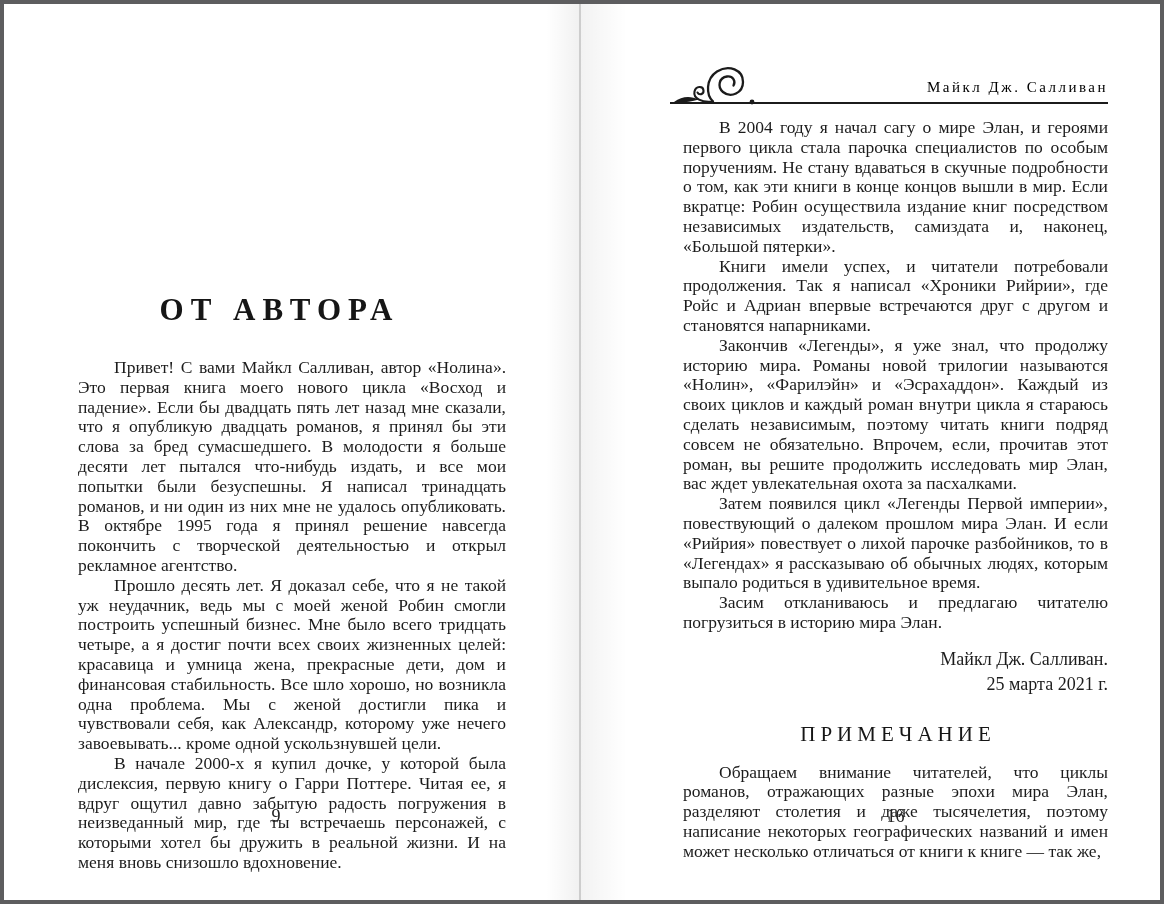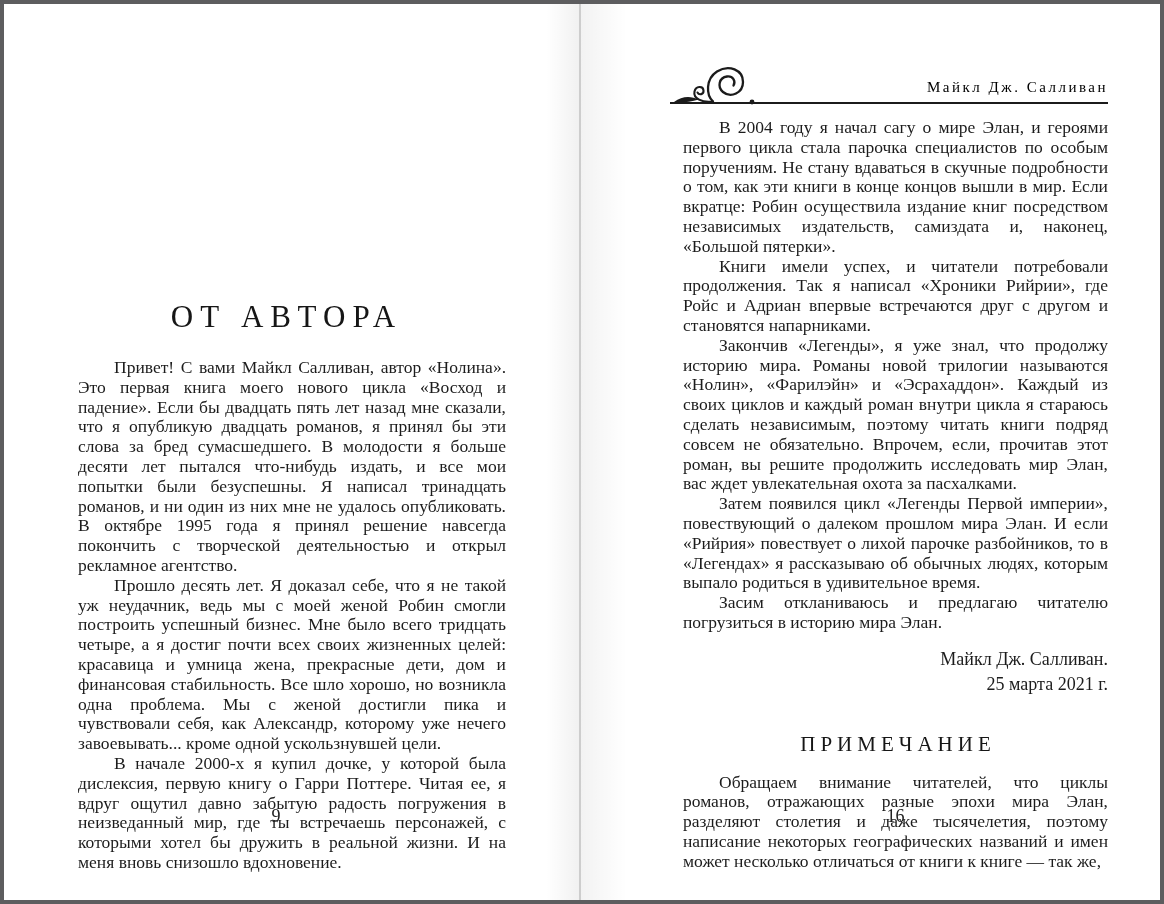--- a/index.html
+++ b/index.html
@@ -56,33 +56,33 @@
   }
   .rp-body {
     position:absolute; left:683px; width:425px; top:118px;
     font-size:17.5px; line-height:19.8px; text-align:justify;
   }
   .signature {
     margin-top:14px; text-align:right; 
     font-size:18px; line-height:25px;
   }
   .note-heading {
-    margin:38px 0 18px; text-align:center; font-size:21px;
+    margin:28px 0 18px; text-align:center; font-size:21px;
     letter-spacing:5px; text-indent:5px; color:#161616;
   }
 </style>
 </head>
 <body>
 
 <div class="gutter-shade-left"></div>
 <div class="gutter-line"></div>
 <div class="gutter-shade-right"></div>
 
 <div>
-  <h1 class="lp-heading" style="margin:7px; font-weight:400;">ОТ АВТОРА</h1>
+  <h1 class="lp-heading" style="margin:0; font-weight:700;">ОТ АВТОРА</h1>
 
   <div class="lp-body">
     <p>Привет! С вами Майкл Салливан, автор «Нолина». Это первая книга моего нового цикла «Восход и падение». Если бы двадцать пять лет назад мне сказали, что я опубликую двадцать романов, я принял бы эти слова за бред сумасшедшего. В молодости я больше десяти лет пытался что-нибудь издать, и все мои попытки были безуспешны. Я написал тринадцать романов, и ни один из них мне не удалось опубликовать. В октябре 1995 года я принял решение навсегда покончить с творческой деятельностью и открыл рекламное агентство.</p>
     <p>Прошло десять лет. Я доказал себе, что я не такой уж неудачник, ведь мы с моей женой Робин смогли построить успешный бизнес. Мне было всего тридцать четыре, а я достиг почти всех своих жизненных целей: красавица и умница жена, прекрасные дети, дом и финансовая стабильность. Все шло хорошо, но возникла одна проблема. Мы с женой достигли пика и чувствовали себя, как Александр, которому уже нечего завоевывать... кроме одной ускользнувшей цели.</p>
     <p>В начале 2000-х я купил дочке, у которой была дислексия, первую книгу о Гарри Поттере. Читая ее, я вдруг ощутил давно забытую радость погружения в неизведанный мир, где ты встречаешь персонажей, с которыми хотел бы дружить в реальной жизни. И на меня вновь снизошло вдохновение.</p>
   </div>
 
   <div class="page-number pn-left">9</div>
 </div>
 

